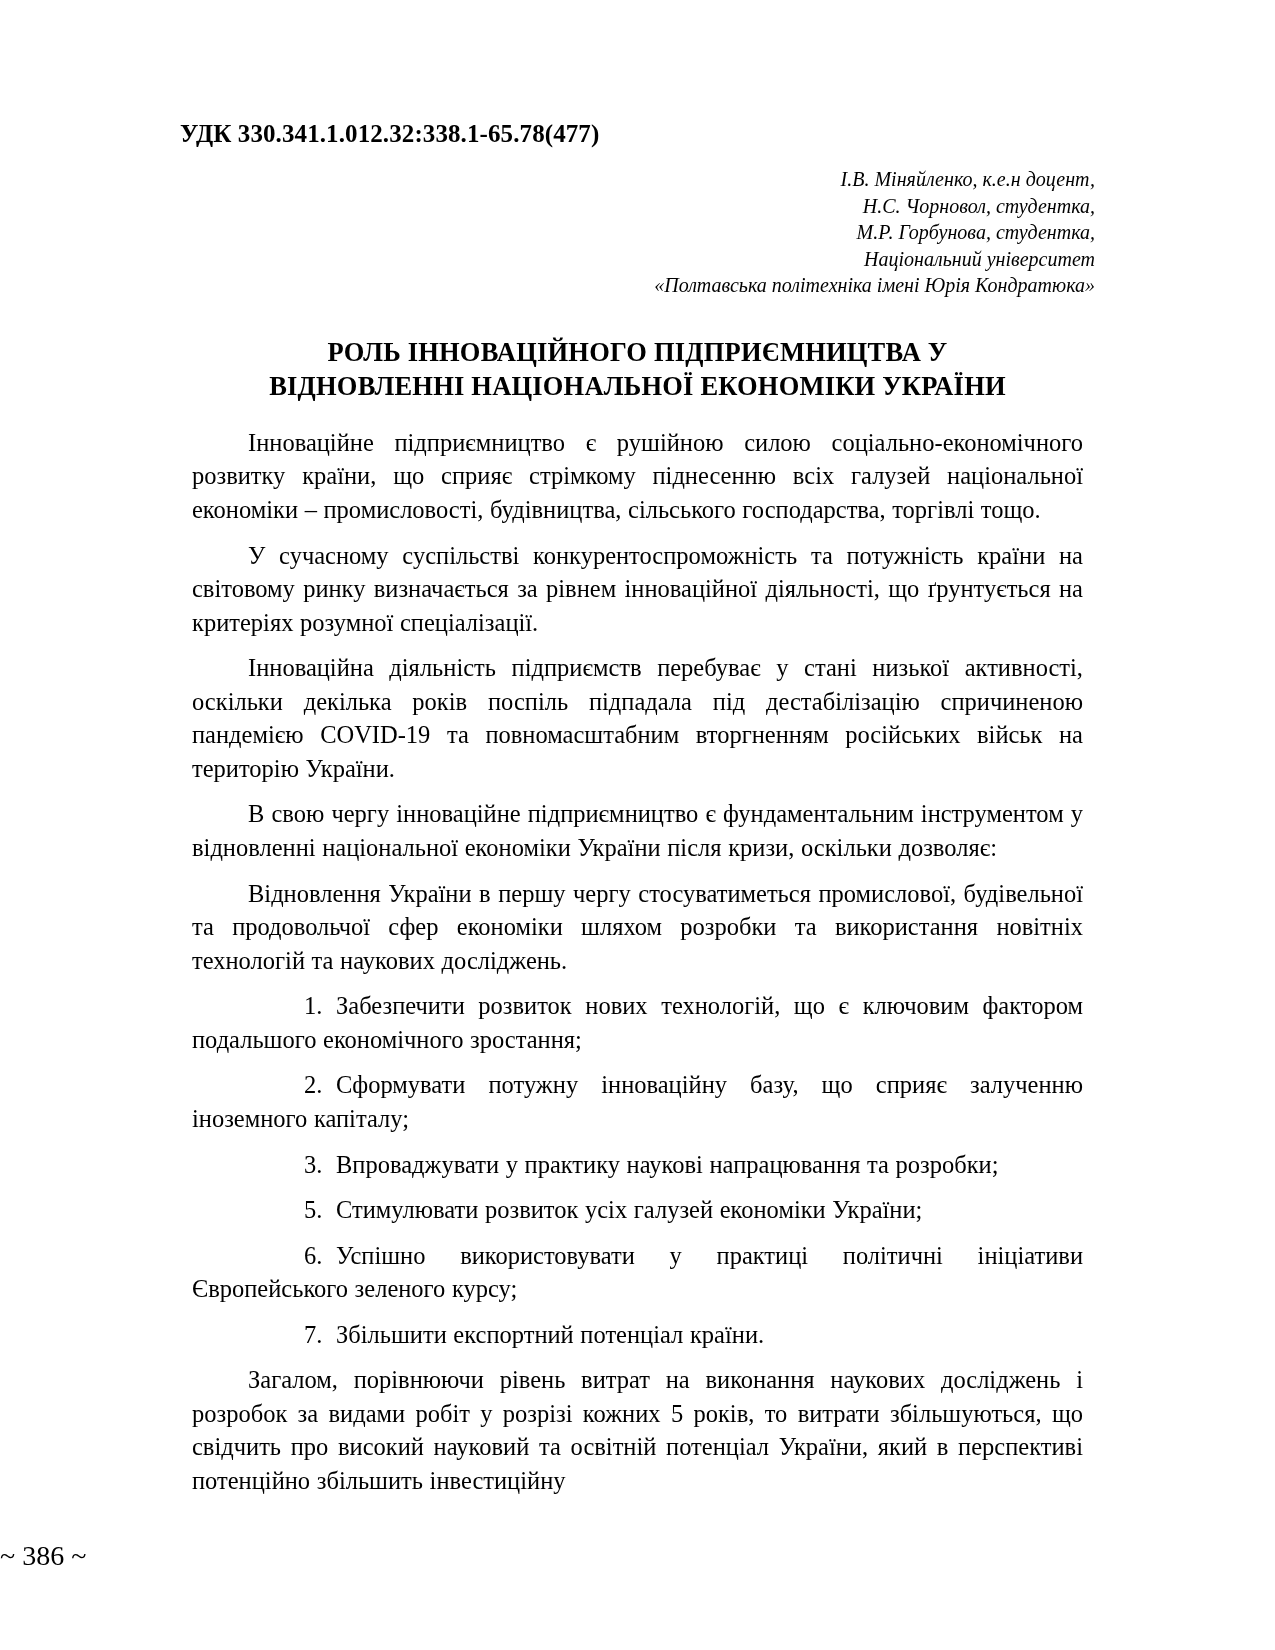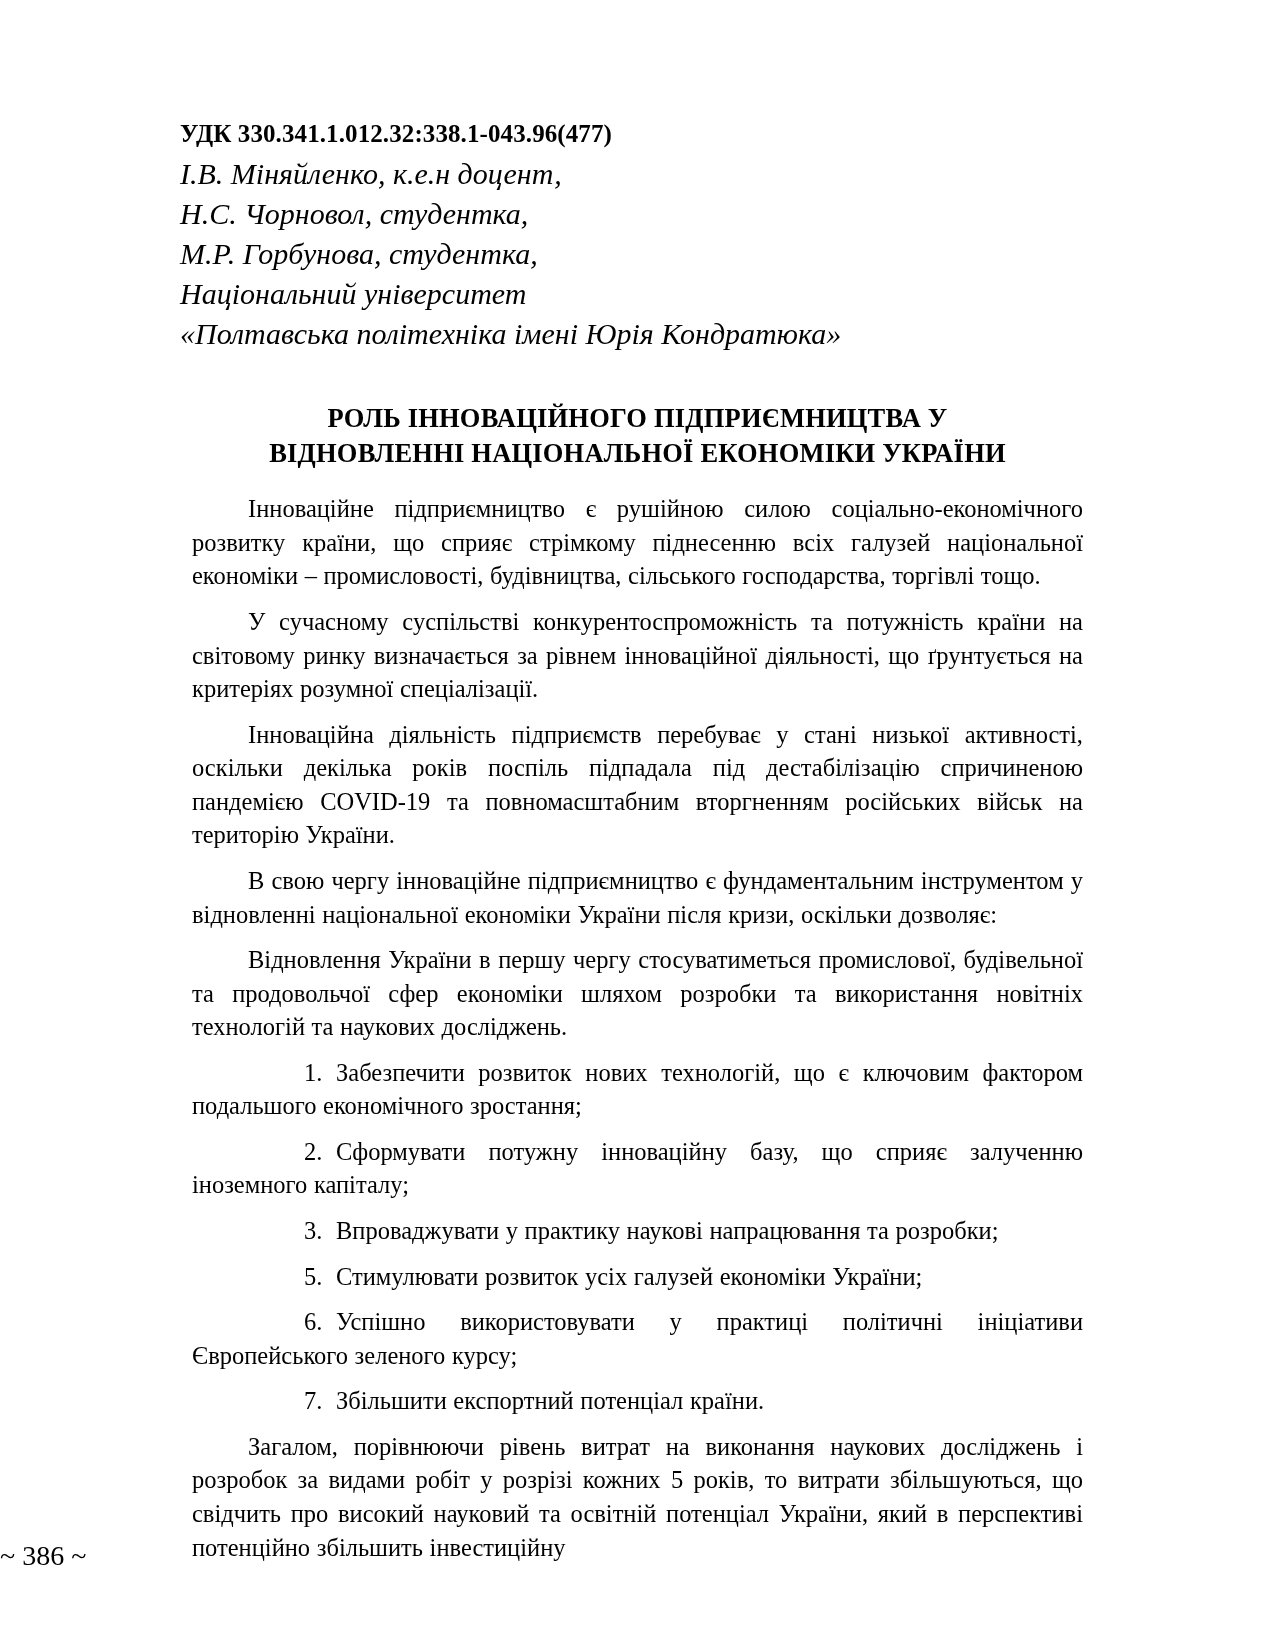--- a/index.html
+++ b/index.html
@@ -22,34 +22,35 @@
     box-sizing: border-box;
     padding: 120px 180px 0 180px;
   }
   .udk {
     font-size: 25px;
     font-weight: bold;
     letter-spacing: 0.1px;
     margin: 0 0 4px 0;
   }
   .authors {
+    text-align: right;
     font-style: italic;
-    font-size: 30px;
+    font-size: 20px;
     line-height: 1.33;
-    margin-top: 6px;
+    margin-top: 18px;
   }
   .authors div {
     white-space: nowrap;
   }
   .title {
     text-align: center;
     font-size: 26.5px;
     font-weight: bold;
     line-height: 1.3;
-    margin: 48px 0 22px 0;
+    margin: 36px 0 22px 0;
     letter-spacing: 0.2px;
   }
   .title div { white-space: nowrap; }
   .body-text p {
     margin: 12px;
     text-align: justify;
     text-indent: 56px;
     font-size: 24.5px;
     line-height: 1.37;
     word-spacing: 0.5px;
@@ -74,21 +75,21 @@
     right: 16px;
     bottom: 78px;
     font-size: 28px;
   }
 </style>
 </head>
 <body>
 
 <div class="page">
 
-  <div class="udk">УДК 330.341.1.012.32:338.1-043.96(477)</div>
+  <div class="udk">УДК 330.341.1.012.32:338.1-65.78(477)</div>
 
   <div class="authors">
     <div>І.В. Міняйленко, к.е.н доцент,</div>
     <div>Н.С. Чорновол, студентка,</div>
     <div>М.Р. Горбунова, студентка,</div>
     <div>Національний університет</div>
     <div>«Полтавська політехніка імені Юрія Кондратюка»</div>
   </div>
 
   <div class="title">

